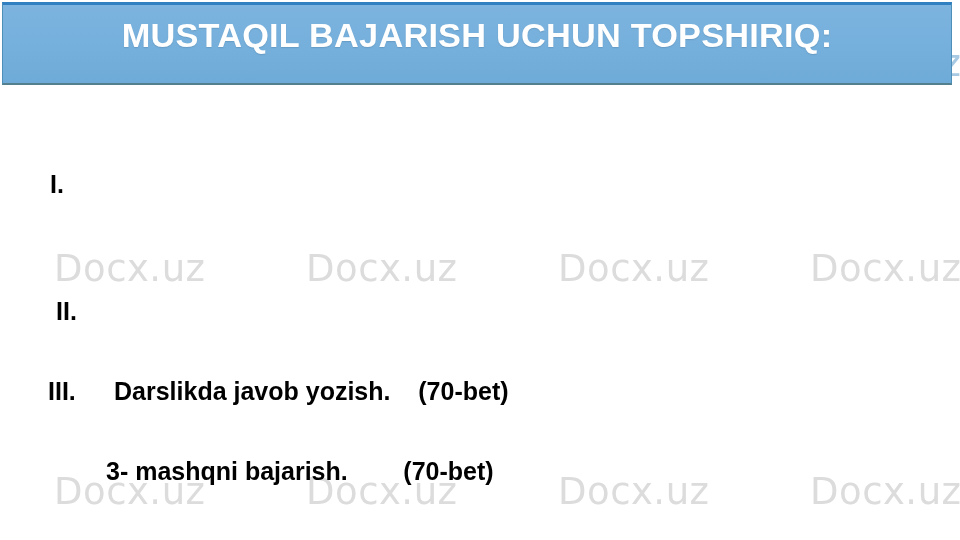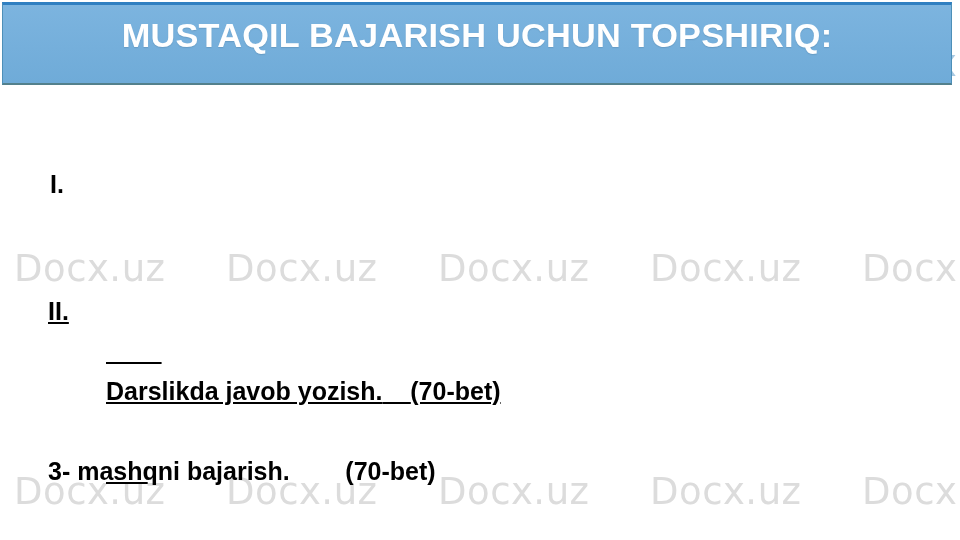--- a/index.html
+++ b/index.html
@@ -43,20 +43,21 @@
     font-weight: 400;
     font-size: 37px;
     letter-spacing: 0.5px;
     color: #dcdcdc;
     line-height: 1;
   }
   .wm-row.on-banner { color: #a8c9e2; }
   .wm-item {
     display: inline-block;
     width: 212px;
+    margin-left: 40px;
   }
 
   
   #title-banner {
     position: absolute;
     left: 2px;
     top: 2px;
     width: 950px;
     height: 83px;
     background: #15803d;
@@ -113,21 +114,21 @@
     flex: 0 0 auto;
   }
   .task-body {
     display: inline-block;
     flex: 0 0 auto;
   }
   .task-line { display: block; }
 
   #task-1 { left: 50px; top: 164px; }
   #task-1 .task-marker { width: 68px; }
-  #task-2 { left: 48px; top: 291px; text-decoration: underline; }
+  #task-2 { left: 56px; top: 291px; }
   #task-2 .task-marker { width: 58px; }
   #task-3 { left: 48px; top: 371px; }
   #task-3 .task-marker { width: 58px; }
 
   .page-ref { display: inline; }
 </style>
 </head>
 <body>
 
 <div id="slide">
@@ -156,19 +157,20 @@
     </div>
 
     <div class="task-item" id="task-2">
       <span class="task-marker">II.</span>
       <span class="task-body">
         <span class="task-line"><span>Darslikda javob yozish.</span>    <span class="page-ref">(70-bet)</span></span>
       </span>
     </div>
 
     <div class="task-item" id="task-3">
+      <span class="task-marker">III.</span>
       <span class="task-body">
         <span class="task-line"><span>3- mashqni bajarish.</span>        <span class="page-ref">(70-bet)</span></span>
       </span>
     </div>
 
   </div>
 </div>
 
 </body></html>

